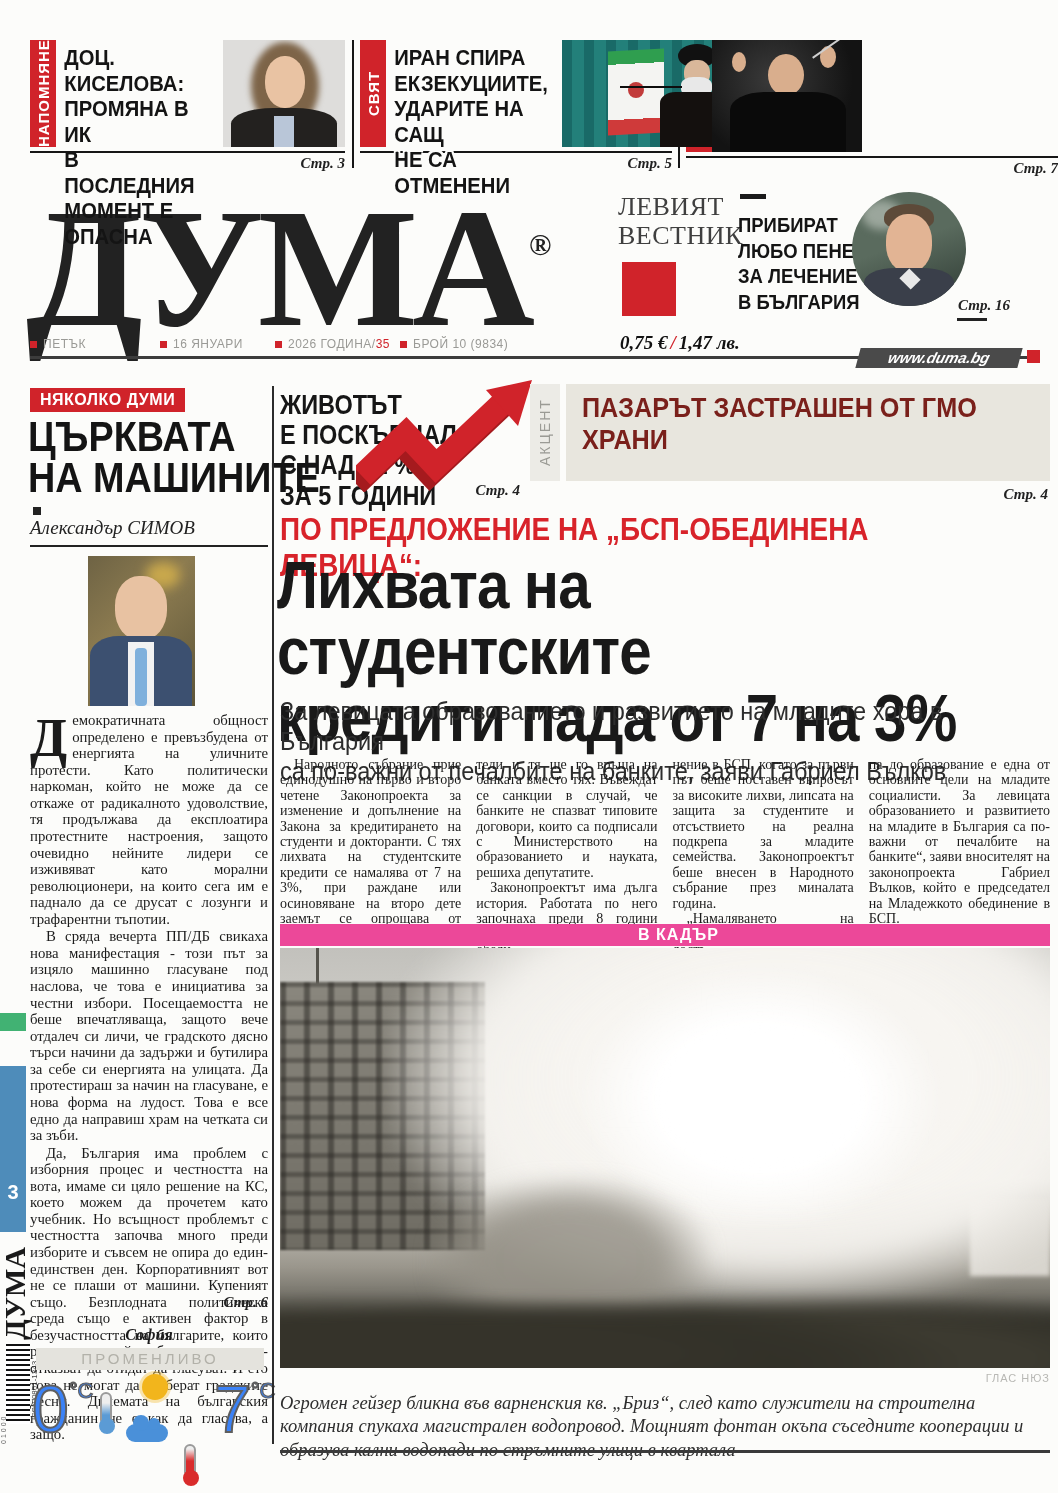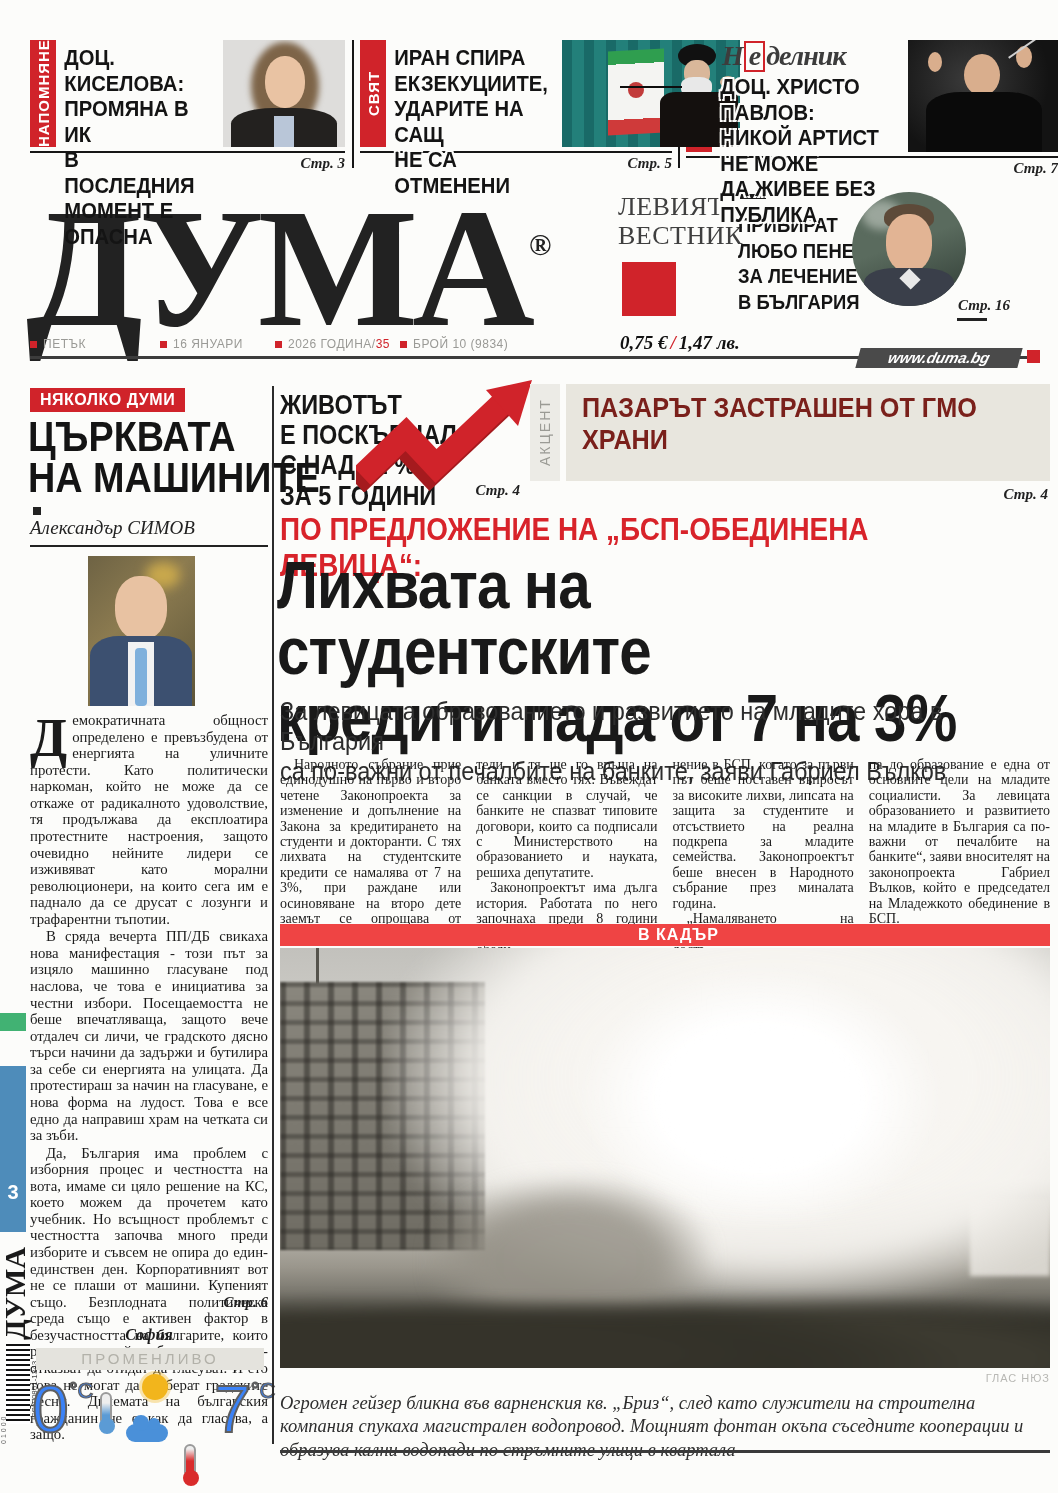--- a/index.html
+++ b/index.html
@@ -87,21 +87,21 @@
   .akzent-text { font:italic 16.5px/1.32 "Liberation Serif", serif; color:#1f1f1f; text-align:justify; text-indent:26px; margin-top:5px; }
 
   
   .kicker { font:bold 31px "Liberation Sans", sans-serif; color:#d8232a; transform:scaleX(.9); transform-origin:0 0; }
   .main-head { font:bold 67px/0.99 "Liberation Sans", sans-serif; letter-spacing:-1px; color:#191919; transform:scaleX(.87); transform-origin:0 0; }
   .subhead { font:25px/1.2 "Liberation Sans", sans-serif; color:#2d2d2d; transform:scaleX(.94); transform-origin:0 0; }
   .cols { display:flex; gap:15px; width:770px; }
   .col { flex:1; font:14px/1.1 "Liberation Serif", serif; text-align:justify; color:#1b1b1b; }
   .col p + p { text-indent:14px; }
   .col .pref { margin-top:2px; }
-  .banner { background:#ef4444; color:#fff; font:bold 16px/22px "Liberation Sans", sans-serif; letter-spacing:1px; text-align:center;padding-left:27px; }
+  .banner { background:#ec4899; color:#fff; font:bold 16px/22px "Liberation Sans", sans-serif; letter-spacing:1px; text-align:center;padding-left:27px; }
 
   
   .ph { position:absolute; }
   .photo-caption { font:italic 18.5px/1.26 "Liberation Serif", serif; color:#2e2e2e; }
   .credit { font:11px "Liberation Sans", sans-serif; color:#b8b8b4; letter-spacing:1px; text-align:right; }
 </style>
 </head>
 <body>
 
 <div id="page">
@@ -146,26 +146,20 @@
     </div>
     <div class="teaser-rule"></div>
     <div class="pref">Стр. 5</div>
   </div>
 
   <div class="abs vsep" style="left:678px; top:40px; height:128px;"></div>
 
   <div class="abs" style="left:686px; top:40px; width:372px;">
     <div class="teaser-row" style="height:112px;">
       <div class="vlabel">ЧЕТИВО</div>
-      <div style="flex:1; z-index:2;">
-        <div class="nedelnik"><span>Н</span><span class="boxed">е</span><span>делник</span></div>
-        <div class="teaser-head outline" style="padding-top:0;">ДОЦ. ХРИСТО ПАВЛОВ:
-НИКОЙ АРТИСТ НЕ МОЖЕ
-ДА ЖИВЕЕ БЕЗ ПУБЛИКА</div>
-      </div>
       <div class="teaser-photo" style="width:150px; background:radial-gradient(circle at 40% 35%,#3a3a3a 0,#131313 70%);">
         <div class="ph" style="left:56px;top:14px;width:36px;height:42px;background:#d9ae8d;border-radius:50%;"></div>
         <div class="ph" style="left:108px;top:6px;width:16px;height:22px;background:#d9ae8d;border-radius:50%;"></div>
         <div class="ph" style="left:20px;top:12px;width:14px;height:20px;background:#d9ae8d;border-radius:50%;"></div>
         <div class="ph" style="left:96px;top:2px;width:52px;height:2px;background:#cfcfcf;transform:rotate(-35deg);"></div>
         <div class="ph" style="left:18px;top:52px;width:116px;height:60px;background:#0a0a0a;border-radius:30% 30% 0 0;"></div>
       </div>
     </div>
     <div class="teaser-rule"></div>
     <div class="pref">Стр. 7</div>

